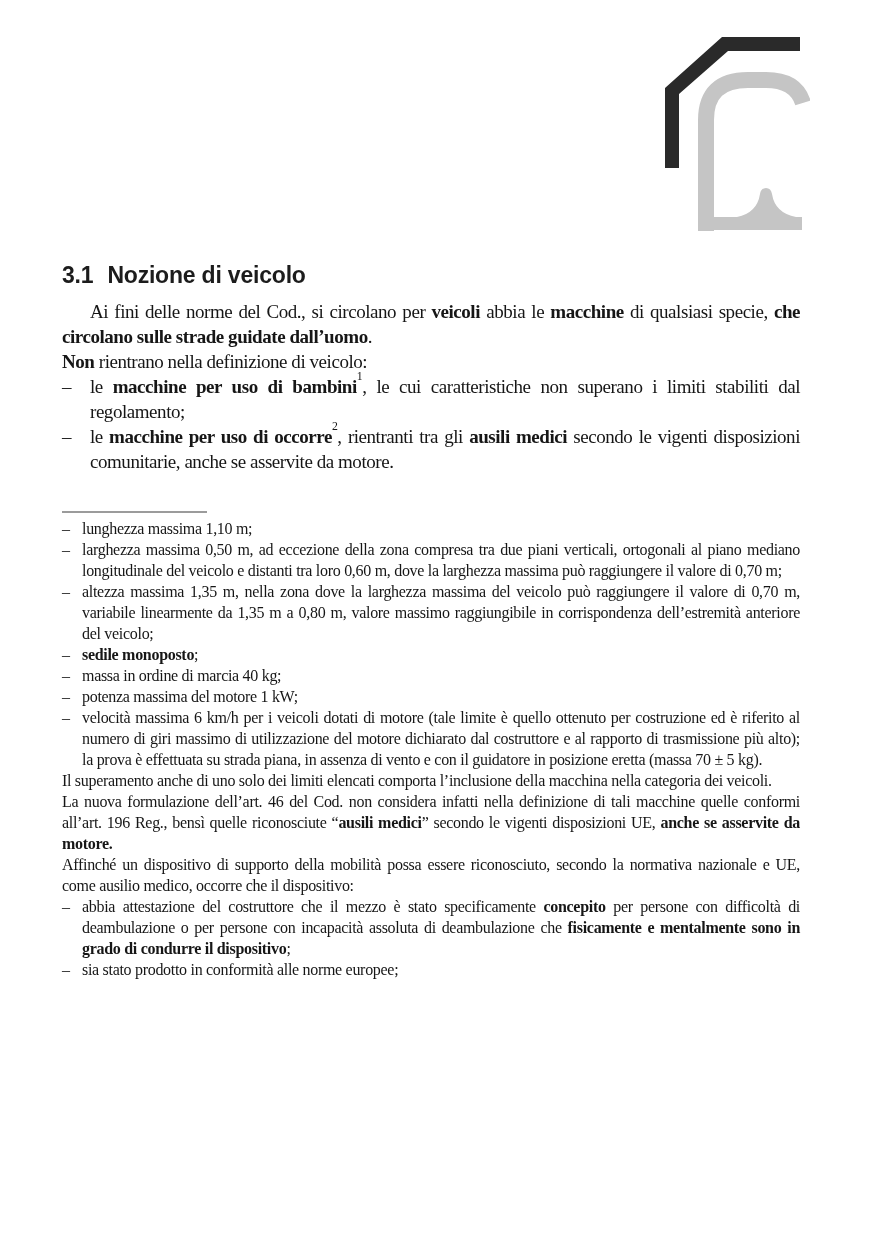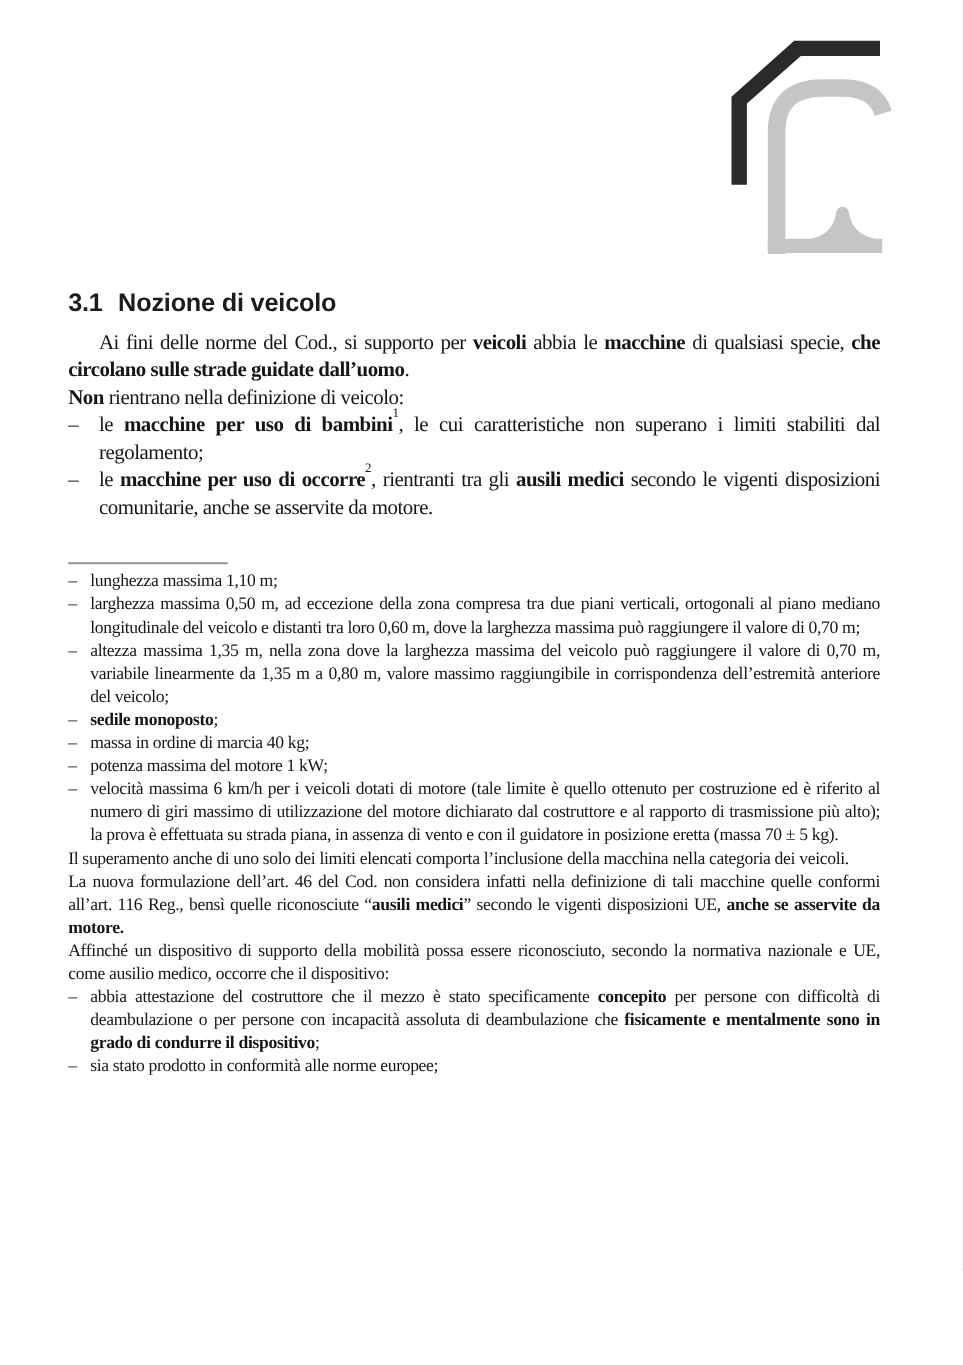--- a/index.html
+++ b/index.html
@@ -55,21 +55,21 @@
     <path d="M140,5 H62 L5,56 V136 H19 V62 L68,19 H140 Z" fill="#2a2a2a"></path>
     <path d="M46,199 V88 Q46,48 88,48 H106 Q136,48 143,71" fill="none" stroke-width="16" stroke="#c5c5c5"></path>
     <path d="M38,185 L77,185 Q97,181 100,162 Q101,156 106,156 Q111,156 112,162 Q115,181 136,185 L142,185 L142,198 L38,198 Z" fill="#c5c5c5"></path>
   </svg>
 
   <h1 class="heading">
     <span class="num">3.1</span><span>Nozione di veicolo</span>
   </h1>
 
   <div class="body-text">
-      <div class="para indent"><span>Ai fini delle norme del Cod., si supporto per </span><b>veicoli</b><span> abbia le </span><b>macchine</b><span> di qualsiasi specie, </span><b>che circolano sulle strade guidate dall’uomo</b><span>.</span></div>
+      <div class="para indent"><span>Ai fini delle norme del Cod., si circolano per </span><b>veicoli</b><span> abbia le </span><b>macchine</b><span> di qualsiasi specie, </span><b>che circolano sulle strade guidate dall’uomo</b><span>.</span></div>
       <div class="para"><b>Non</b><span> rientrano nella definizione di veicolo:</span></div>
       <div class="item">
         <span class="dash">–</span>
         <span class="text"><span>le </span><b>macchine per uso di bambini</b><sup>1</sup><span>, le cui caratteristiche non superano i limiti stabiliti dal regolamento;</span></span>
       </div>
       <div class="item">
         <span class="dash">–</span>
         <span class="text"><span>le </span><b>macchine per uso di occorre</b><sup>2</sup><span>, rientranti tra gli </span><b>ausili medici</b><span> secondo le vigenti disposizioni comunitarie, anche se asservite da motore.</span></span>
       </div>
     </div>
@@ -99,21 +99,21 @@
       </div>
       <div class="item">
         <span class="dash">–</span>
         <span class="text"><span>potenza massima del motore 1 kW;</span></span>
       </div>
       <div class="item">
         <span class="dash">–</span>
         <span class="text"><span>velocità massima 6 km/h per i veicoli dotati di motore (tale limite è quello ottenuto per costruzione ed è riferito al numero di giri massimo di utilizzazione del motore dichiarato dal costruttore e al rapporto di trasmissione più alto); la prova è effettuata su strada piana, in assenza di vento e con il guidatore in posizione eretta (massa 70 ± 5 kg).</span></span>
       </div>
       <div class="para"><span>Il superamento anche di uno solo dei limiti elencati comporta l’inclusione della macchina nella categoria dei veicoli.</span></div>
-      <div class="para"><span>La nuova formulazione dell’art. 46 del Cod. non considera infatti nella definizione di tali macchine quelle conformi all’art. 116 Reg., bensì quelle riconosciute “</span><b>ausili medici</b><span>” secondo le vigenti disposizioni UE, </span><b>anche se asservite da motore.</b></div>
+      <div class="para"><span>La nuova formulazione dell’art. 46 del Cod. non considera infatti nella definizione di tali macchine quelle conformi all’art. 196 Reg., bensì quelle riconosciute “</span><b>ausili medici</b><span>” secondo le vigenti disposizioni UE, </span><b>anche se asservite da motore.</b></div>
       <div class="para"><span>Affinché un dispositivo di supporto della mobilità possa essere riconosciuto, secondo la normativa nazionale e UE, come ausilio medico, occorre che il dispositivo:</span></div>
       <div class="item">
         <span class="dash">–</span>
         <span class="text"><span>abbia attestazione del costruttore che il mezzo è stato specificamente </span><b>concepito</b><span> per persone con difficoltà di deambulazione o per persone con incapacità assoluta di deambulazione che </span><b>fisicamente e mentalmente sono in grado di condurre il dispositivo</b><span>;</span></span>
       </div>
       <div class="item">
         <span class="dash">–</span>
         <span class="text"><span>sia stato prodotto in conformità alle norme europee;</span></span>
       </div>
     </div>

